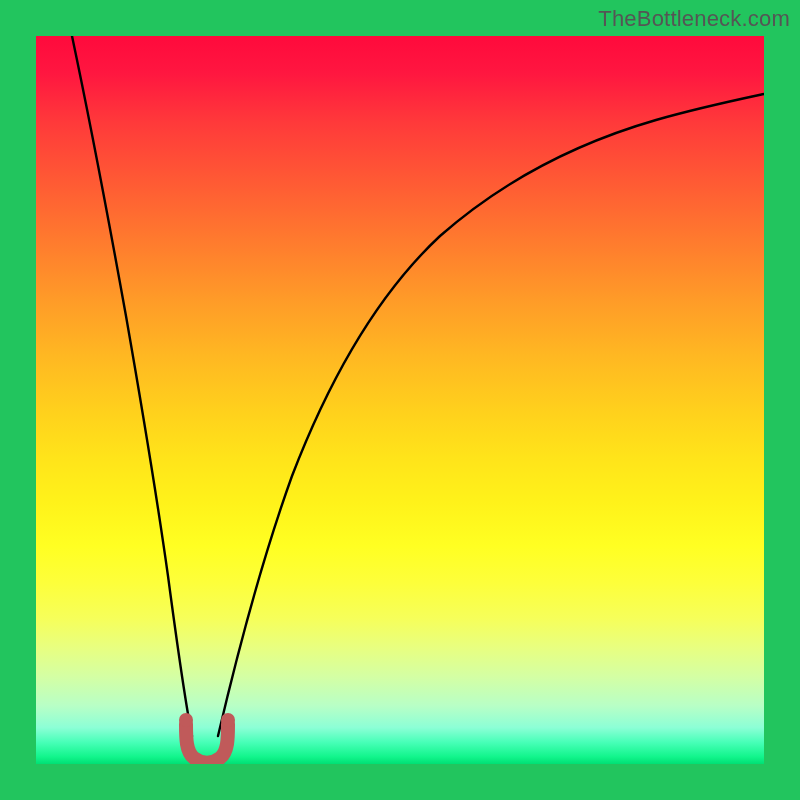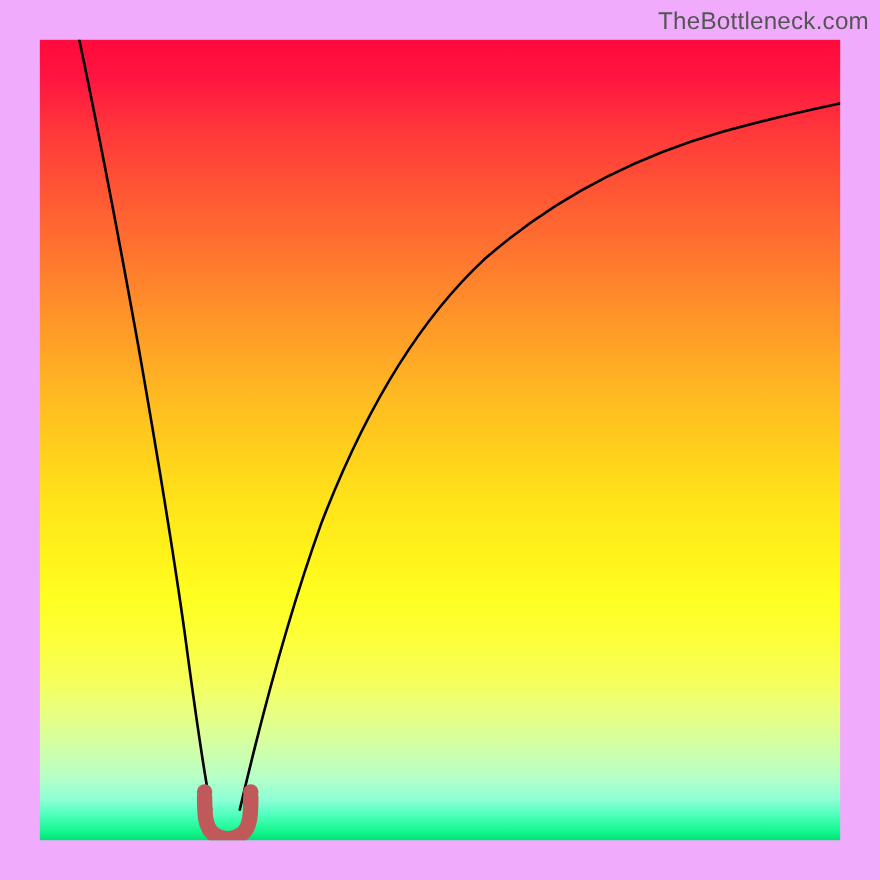--- a/index.html
+++ b/index.html
@@ -7,21 +7,21 @@
     width: 800px;
     height: 800px;
     background: #000;
     overflow: hidden;
     font-family: Arial, Helvetica, sans-serif;
   }
   .frame {
     position: relative;
     width: 800px;
     height: 800px;
-    background: #f0abfc;
+    background: #22c55e;
   }
   .plot-area {
     position: absolute;
     left: 36px;
     top: 36px;
     width: 728px;
     height: 728px;
     overflow: hidden;
   }
   .gradient-bg {

